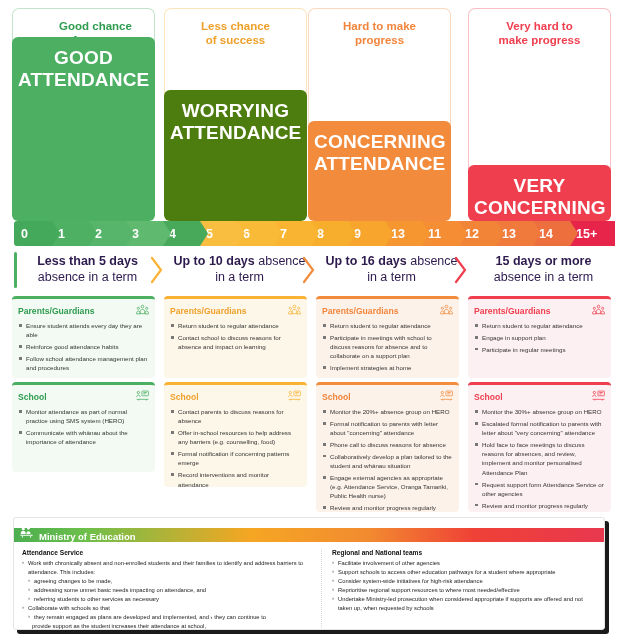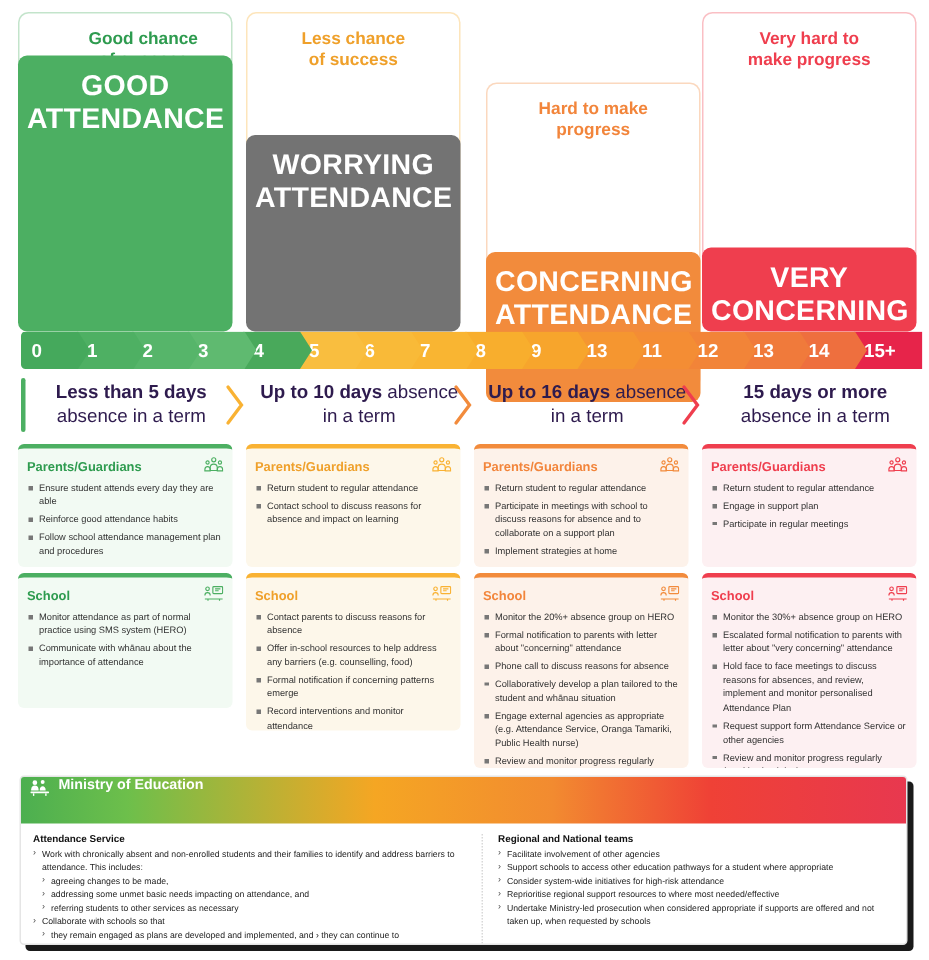--- a/index.html
+++ b/index.html
@@ -90,23 +90,23 @@
   .moe-shadow {
     position:absolute; left:17px; top:521px; width:592px; height:113px;
     background:#1a1a1a; border-radius:3px;
   }
   .moe {
     position:absolute; left:13px; top:517px; width:592px; height:113px;
     background:#fff; border-radius:3px; overflow:hidden;
     border:1px solid #e5e5e5;
   }
   .moe-bar {
-    height:31px; width:100%;
+    height:14px; width:100%;
     background: linear-gradient(90deg,#4caf50 0%, #6dbf4b 12%, #f5a623 40%, #f28b30 60%, #ef4136 78%, #e8384f 100%);
-    display:flex; align-items:flex-start; padding-left:6px; gap:6px;
+    display:flex; align-items:flex-end; padding-left:6px; gap:6px;margin-top:10px;
   }
   .moe-title { color:#fff; font-weight:800; font-size:9.5px; }
   .moe-body { display:flex; padding:7px 8px 0 8px; gap:10px; }
   .moe-col { flex:1; }
   .moe-col.left { flex: 0 0 300px; border-right:1px dotted #d8d8d8; padding-right:8px;}
   .moe-h { font-size:6.6px; font-weight:800; color:#111; margin-bottom:3px; }
   .moe-li { position:relative; padding-left:6px; font-size:5.8px; line-height:1.55; color:#222; }
   .moe-li::before { content:"›"; position:absolute; left:0; top:-1px; font-size:6px; color:#444; }
   .moe-sub { position:relative; padding-left:12px; font-size:5.8px; line-height:1.55; color:#222; }
   .moe-sub::before { content:"›"; position:absolute; left:6px; top:-1px; font-size:6px; color:#444; }
@@ -122,24 +122,24 @@
 of success</div>
       </div>
       <div class="att-box" style="background: rgb(76, 175, 98); top: 29px; height: 184px;">GOOD
 ATTENDANCE</div>
     </div>
     <div class="col-top" style="left: 164px;">
       <div class="chance-card" style="border-color: rgba(249, 178, 51, 0.333);">
         <div class="chance-txt" style="color: rgb(239, 160, 42);">Less chance
 of success</div>
       </div>
-      <div class="att-box" style="background: #737373; top: 82px; height: 131px;">WORRYING
+      <div class="att-box" style="background: #4d7c0f; top: 82px; height: 131px;">WORRYING
 ATTENDANCE</div>
     </div>
-    <div class="col-top" style="left: 324px; margin-top: 47px;">
+    <div class="col-top" style="left: 308px;">
       <div class="chance-card" style="border-color: rgba(242, 139, 60, 0.333);">
         <div class="chance-txt" style="color: rgb(242, 133, 59);">Hard to make
 progress</div>
       </div>
       <div class="att-box" style="background: rgb(242, 139, 60); top: 113px; height: 100px;">CONCERNING
 ATTENDANCE</div>
     </div>
     <div class="col-top" style="left: 468px;">
       <div class="chance-card" style="border-color: rgba(239, 62, 78, 0.333);">
         <div class="chance-txt" style="color: rgb(239, 62, 78);">Very hard to

